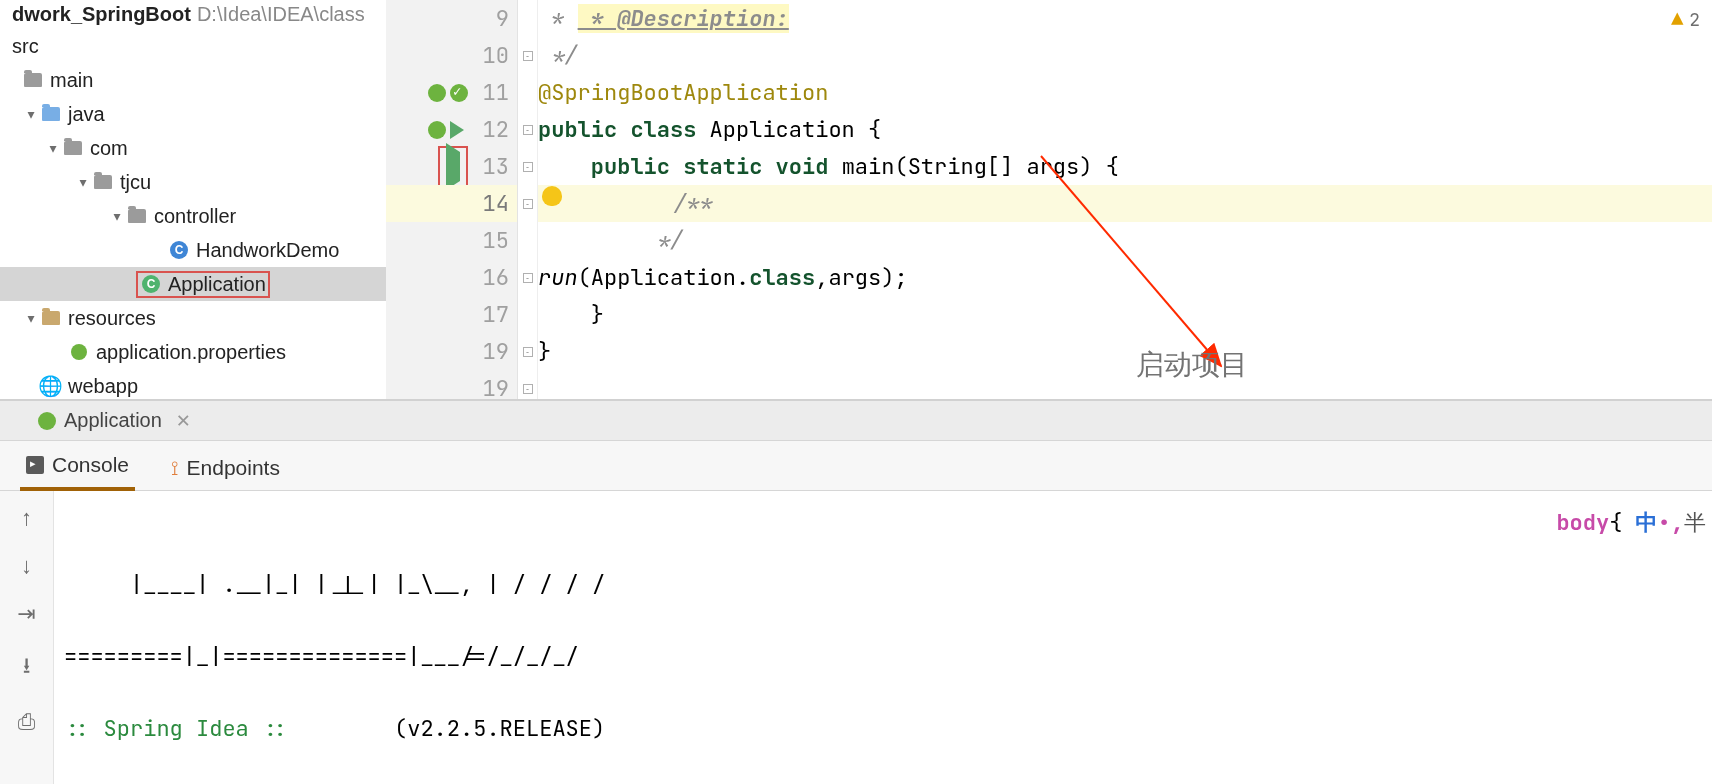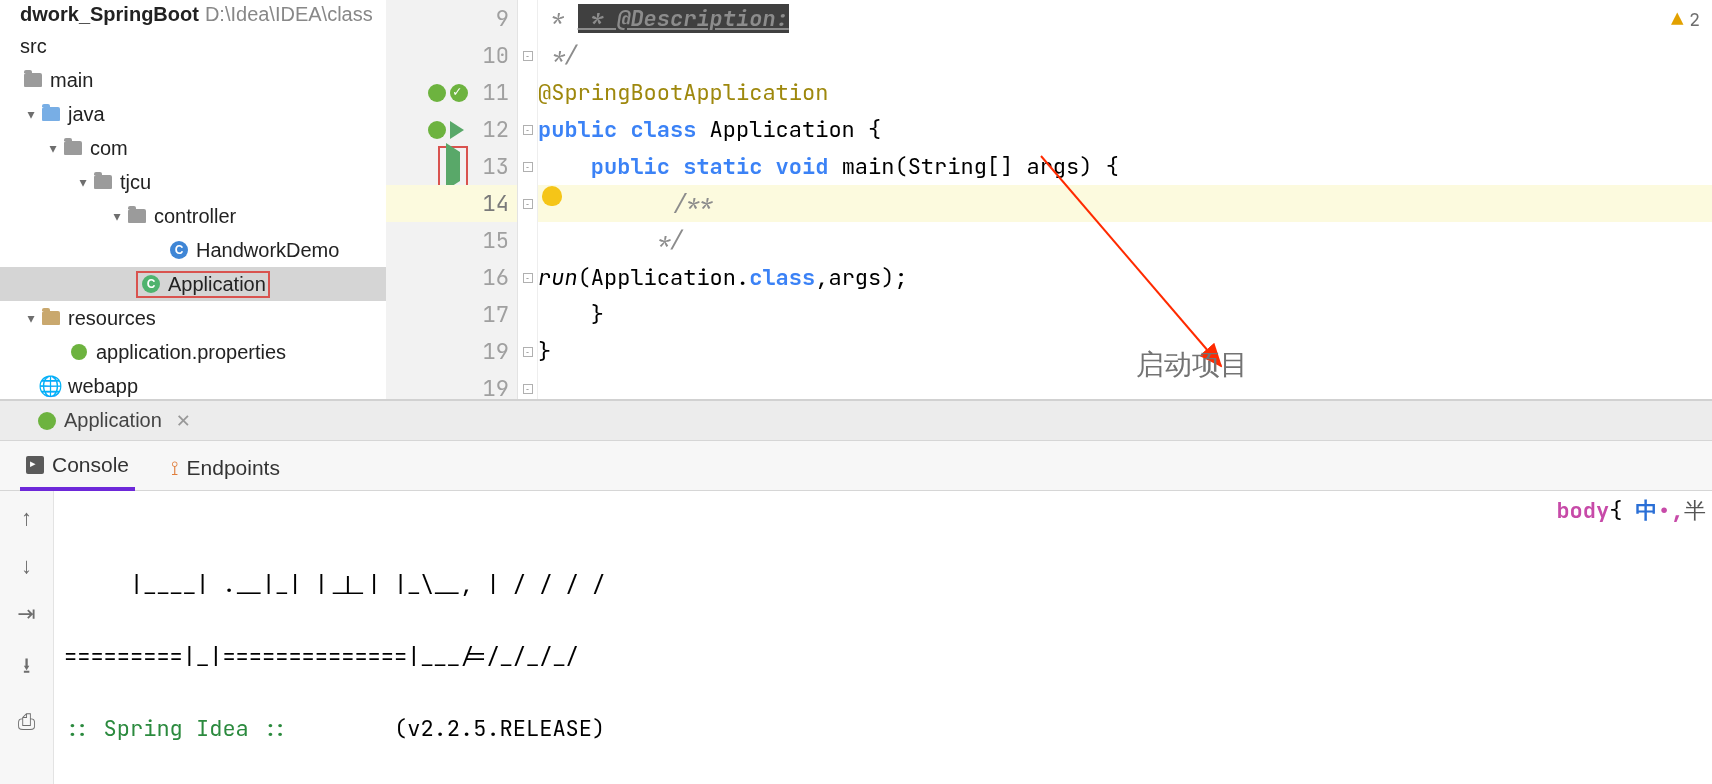--- a/index.html
+++ b/index.html
@@ -1,20 +1,20 @@
 <!DOCTYPE html>
 <html><head>
 <meta charset="utf-8">
 <style>
 *{box-sizing:border-box;margin:0;padding:0}
 body{font-family:"Segoe UI",Arial,sans-serif;font-size:18px;background:#fff;overflow:hidden;width:1712px;height:784px}
 .root{display:flex;flex-direction:column;height:784px}
 .top{display:flex;flex:1;min-height:0;border-bottom:1px solid #d1d1d1}
 .tree{width:386px;background:#fff;overflow:hidden;display:flex;flex-direction:column}
-.tree-head{display:flex;align-items:center;gap:6px;padding:3px 20px;font-size:20px}
+.tree-head{display:flex;align-items:center;gap:6px;padding:3px 12px;font-size:20px}
 .tree-head .proj{font-weight:bold;color:#222}
 .tree-head .path{color:#888}
 .tree-body{flex:1;overflow:hidden}
 .tree-row{display:flex;align-items:center;height:34px;font-size:20px;color:#222;white-space:nowrap}
 .tree-row .chev{width:18px;color:#6e6e6e;font-size:14px;display:inline-flex;justify-content:center}
 .tree-row .ico{width:22px;height:22px;display:inline-flex;align-items:center;justify-content:center;margin-right:6px}
 .tree-row.sel{background:#d5d5d5}
 .folder{background:#78aee5;width:18px;height:14px;border-radius:2px 2px 1px 1px;position:relative}
 .folder:before{content:"";position:absolute;top:-3px;left:0;width:8px;height:3px;background:#78aee5;border-radius:2px 2px 0 0}
 .folder.grey{background:#9b9b9b}
@@ -34,63 +34,63 @@
 .run-box{border:2px solid #d9534f;padding:4px 6px;position:absolute;left:52px}
 .spring-g{width:18px;height:18px;border-radius:50%;background:#6db33f}
 .check-g{width:18px;height:18px;border-radius:50%;background:#6db33f;position:relative}
 .check-g:after{content:"✓";position:absolute;top:-2px;left:3px;color:#fff;font-size:14px}
 .fold{width:20px;background:#fff;border-right:1px solid #eee}
 .fline{height:37px;display:flex;align-items:center;justify-content:center}
 .fmark{width:10px;height:10px;border:1px solid #b0b0b0;background:#fff;font-size:9px;line-height:8px;text-align:center;color:#888}
 .code{flex:1;font-family:"JetBrains Mono",Consolas,monospace;font-size:22px;position:relative}
 .cline{height:37px;display:flex;align-items:center;white-space:pre}
 .cline.cur{background:#fcfade}
-.kw{color:#3b82f6;font-weight:bold}
+.kw{color:#14532d;font-weight:bold}
 .ann{color:#9e880d}
 .cmt{color:#8c8c8c;font-style:italic}
-.cmt .tag{background:#404040;text-decoration:underline;font-weight:bold}
+.cmt .tag{background:#fef9c3;text-decoration:underline;font-weight:bold}
 .it{font-style:italic}
 .bulb{position:absolute;left:4px;top:186px;width:20px;height:20px;background:#f5c518;border-radius:50% 50% 45% 45%}
 .warn{position:absolute;top:6px;right:12px;display:flex;align-items:center;gap:6px;color:#6e6e6e;font-size:18px}
 .warn-tri{color:#e2a100;font-size:20px}
 .arrow-svg{position:absolute;left:495px;top:70px;pointer-events:none}
 .red-label{position:absolute;left:750px;top:346px;color:#737373;font-size:28px;font-weight:500}
 .runpanel{background:#f7f7f7;border-top:1px solid #d1d1d1;display:flex;flex-direction:column;height:384px}
 .runtab{height:40px;display:flex;align-items:center;padding-left:38px;gap:8px;background:#ececec;border-bottom:1px solid #d6d6d6}
 .runtab .sp{width:18px;height:18px;border-radius:50%;background:#6db33f}
 .runtab .nm{font-size:20px;color:#444}
 .runtab .x{color:#999;margin-left:6px;font-size:18px}
 .subtabs{height:50px;display:flex;align-items:flex-end;padding-left:20px;gap:30px;background:#f7f7f7;border-bottom:1px solid #d6d6d6}
 .subtab{display:flex;align-items:center;gap:8px;padding:8px 6px 10px;font-size:21px;color:#333;cursor:pointer}
-.subtab.act{border-bottom:4px solid #6d28d9;margin-bottom:-1px}
+.subtab.act{border-bottom:4px solid #a16207;margin-bottom:-1px}
 .cons-ico{width:18px;height:18px;background:#5a5a5a;border-radius:2px;position:relative}
 .cons-ico:after{content:"▸";position:absolute;color:#fff;font-size:11px;top:1px;left:4px}
 .ep-ico{color:#e07e3c;font-size:20px}
 .console-wrap{flex:1;display:flex;min-height:0}
 .console-tools{width:54px;background:#f7f7f7;border-right:1px solid #e3e3e3;display:flex;flex-direction:column;align-items:center;padding-top:14px;gap:22px;color:#6e6e6e;font-size:22px}
 .console-tools span{cursor:pointer}
 .console{flex:1;background:#fff;font-family:"JetBrains Mono",Consolas,monospace;font-size:22px;line-height:36px;padding:4px 10px;overflow:hidden;position:relative;white-space:pre}
 .g{color:#2b8a3e}
-.ime{position:absolute;top:2px;right:6px;font-size:22px}
+.ime{position:absolute;top:14px;right:6px;font-size:22px}
 .ime .b{color:#c74aa8;font-weight:bold}
 .ime .c{color:#2a6fd6;font-weight:bold}
 .ime .d{color:#555}
 </style>
 </head>
 <body>
 
 <div class="root">
  <div class="top">
   <div class="tree">
    <div class="tree-head">
     <span class="proj">dwork_SpringBoot</span>
     <span class="path">D:\Idea\IDEA\class</span>
    </div>
    <div class="tree-body">
-    <div class="tree-row" style="padding-left:20px">
+    <div class="tree-row" style="padding-left:12px">
             <span>src</span>
           </div>
     <div class="tree-row" style="padding-left:4px">
             <span class="chev"></span>
             <span class="ico">
               <span class="folder grey"></span>
             </span>
             <span>main</span>
           </div>
     <div class="tree-row" style="padding-left:22px">

